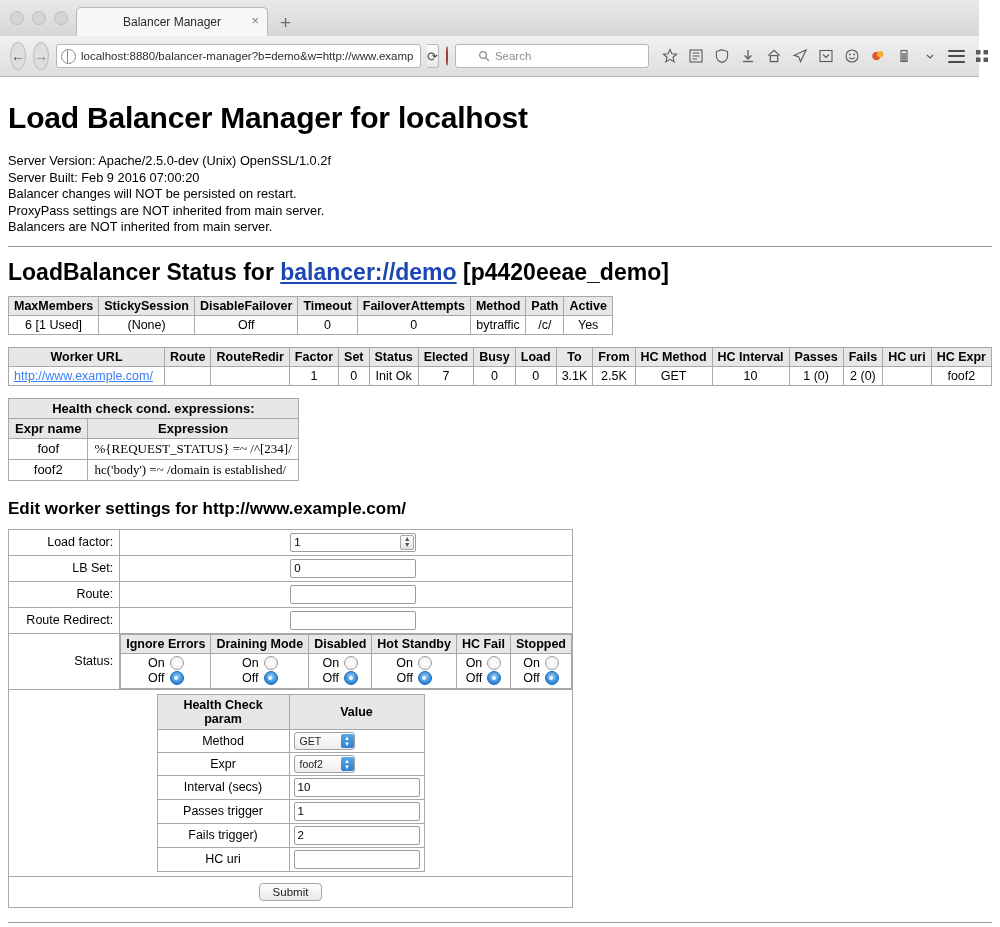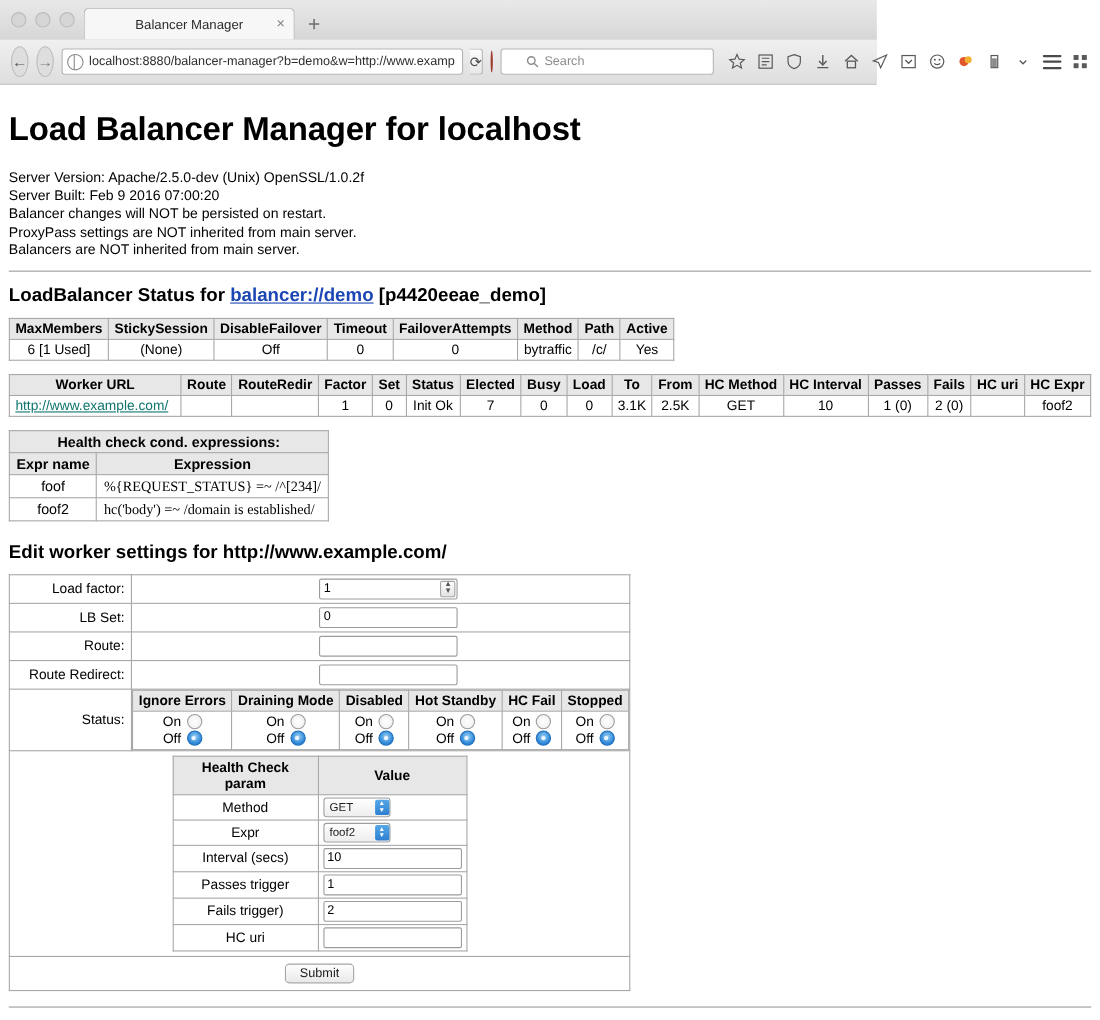--- a/index.html
+++ b/index.html
@@ -9,21 +9,21 @@
   }
   body {
     width: 1000px;
     height: 927px;
     font-family: "Liberation Sans", sans-serif;
     overflow: hidden;
   }
 
   
   .browser {
-    width: 797px;
+    width: 979px;
     background: linear-gradient(#ececec, #d8d8d8);
     border-bottom: 1px solid #b4b4b4;
   }
   .titlebar {
     height: 36px;
     position: relative;
     background: linear-gradient(#e9e9e9, #d6d6d6);
     display: flex;
     align-items: flex-end;
   }
@@ -205,21 +205,21 @@
     line-height: 16.5px;
     margin-bottom: 10px;
   }
   hr.rule {
     border: none;
     border-top: 1px solid #9a9a9a;
     margin: 10px 0 12px 0;
   }
   h3.sect {
     font-family: "Liberation Sans", sans-serif;
-    font-size: 17px;
+    font-size: 23px;
     margin: 0 0 10px 0;
   }
   h3.sect a {
     color: #1c46b4;
     text-decoration: underline;
   }
   table.data {
     border-collapse: collapse;
     font-family: "Liberation Sans", sans-serif;
     font-size: 12.5px;
@@ -229,21 +229,21 @@
     border: 1px solid #a8a8a8;
     padding: 2px 5px;
     text-align: center;
     white-space: nowrap;
   }
   table.data th {
     background: #e7e7e7;
     font-weight: bold;
   }
   table.data td a {
-    color: #0f766e;
+    color: #3b82f6;
     text-decoration: underline;
   }
   table.hc {
     border-collapse: collapse;
     font-family: "Liberation Sans", sans-serif;
     font-size: 13px;
     margin-bottom: 16px;
   }
   table.hc th, table.hc td {
     border: 1px solid #a8a8a8;

